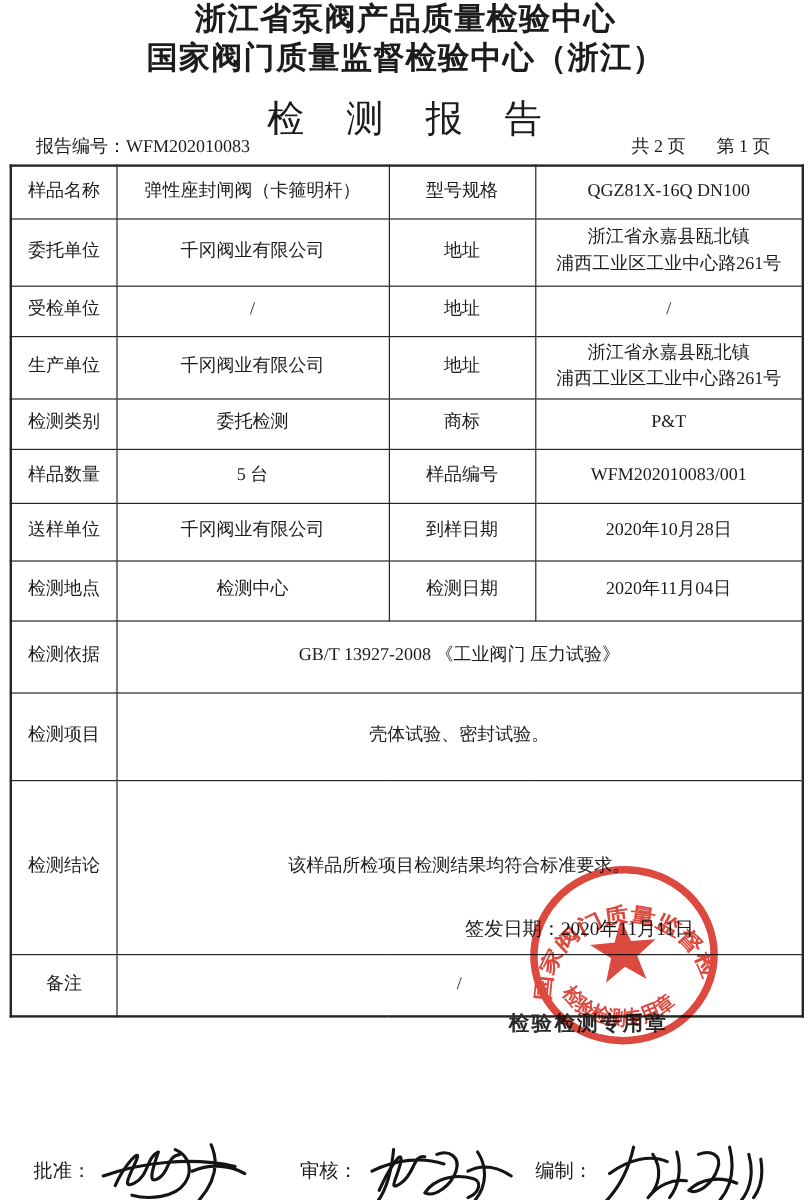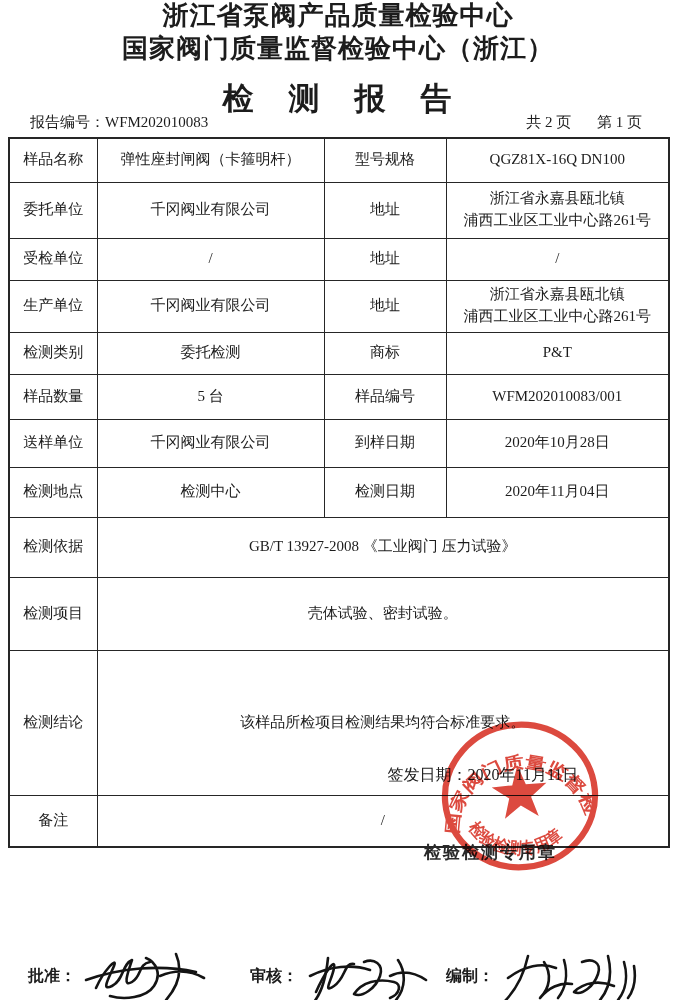--- a/index.html
+++ b/index.html
@@ -6,21 +6,21 @@
   html,body { background:#888; }
   .page {
     position:relative; width:676px; height:1000px; margin:0 auto;
     background:#ffffff; color:#1c1c1c;
     font-family:"Liberation Serif","DejaVu Serif",serif;
     overflow:hidden;
   }
   
   .header { text-align:center; }
   .org-line { font-size:26px; font-weight:bold; line-height:1.25; letter-spacing:1px; }
-  .report-title { margin-top:13px; font-size:31px; font-weight:bold; letter-spacing:2px; }
+  .report-title { margin-top:13px; font-size:31px; font-weight:normal; letter-spacing:2px; }
   .meta-row {
     position:absolute; left:8px; right:8px; top:113px;
     display:flex; justify-content:space-between; align-items:flex-start;
     font-size:15px; padding:0 26px 0 22px;
   }
   .meta-left span { font-weight:normal; }
   .meta-right span { margin-left:22px; }
   
   table.report {
     position:absolute; left:8px; top:137px; width:660px;
@@ -45,21 +45,21 @@
     letter-spacing:2px; color:#2a2a2a; z-index:1;
   }
   .stamp {
     position:absolute; left:438px; top:719px; width:164px; height:154px;
     z-index:2; mix-blend-mode:multiply; opacity:0.92;
     transform:rotate(-5deg);
   }
   
   .sig-row { position:absolute; left:0; top:938px; width:676px; height:62px; }
   .sig-group { position:absolute; display:flex; align-items:center; }
-  .sig-group .sig-label { font-size:16px; font-weight:bold; white-space:nowrap; }
+  .sig-group .sig-label { font-size:16px; font-weight:normal; white-space:nowrap; }
   .sig-group svg { margin-left:4px; }
   .sig-approve { left:28px; top:10px; }
   .sig-review  { left:250px; top:10px; }
   .sig-prepare { left:446px; top:10px; }
   .sig-stroke { fill:none; stroke:#141414; stroke-width:2.6; stroke-linecap:round; stroke-linejoin:round; }
 </style>
 </head>
 <body>
 
 <div class="page">

